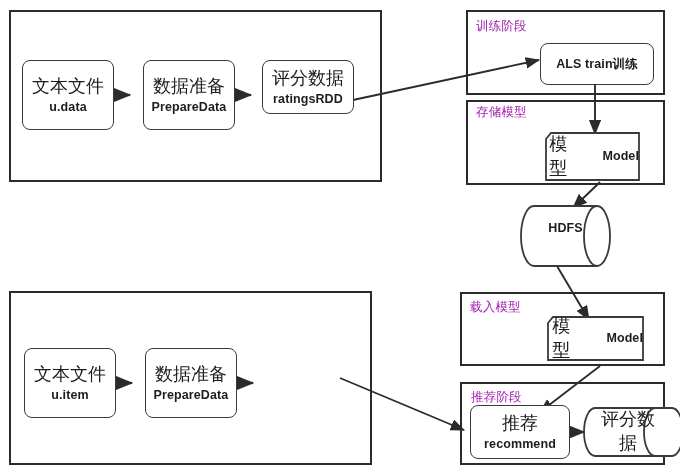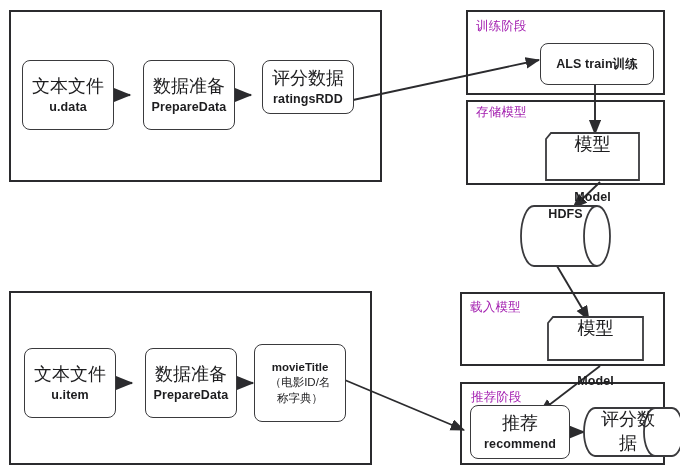--- a/index.html
+++ b/index.html
@@ -55,23 +55,23 @@
     position: absolute;
     left: 0; top: 0;
     width: 680px;
     height: 475px;
     pointer-events: none;
     overflow: visible;
   }
   .shape-label {
     position: absolute;
     display: flex;
-    flex-direction: column;
+    flex-direction: row;
     align-items: center;
-    justify-content: space-between;
+    justify-content: center;
     text-align: center;
     color: #1d1d1f;
     line-height: 1.32;
     pointer-events: none;
     gap: 32px;
   }
 </style>
 </head>
 <body>
 
@@ -165,25 +165,20 @@
   <div class="node" style="left:24px; top:348px; width:92px; height:70px;">
     <span class="ln zh">文本文件</span>
     <span class="ln en">u.item</span>
   </div>
 
   <div class="node" style="left:145px; top:348px; width:92px; height:70px;">
     <span class="ln zh">数据准备</span>
     <span class="ln en">PrepareData</span>
   </div>
 
-  <div class="node" style="left:254px; top:344px; width:92px; height:78px;">
-    <span class="ln en-sm">movieTitle</span>
-    <span class="ln zh-sm">（电影ID/名</span>
-    <span class="ln zh-sm">称字典）</span>
-  </div>
 
   <div class="shape-label" style="left:548px; top:317px; width:95px; height:43px;">
     <span class="ln zh">模型</span>
     <span class="ln en">Model</span>
   </div>
 
   <div class="node" style="left:470px; top:405px; width:100px; height:54px;">
     <span class="ln zh">推荐</span>
     <span class="ln en">recommend</span>
   </div>

